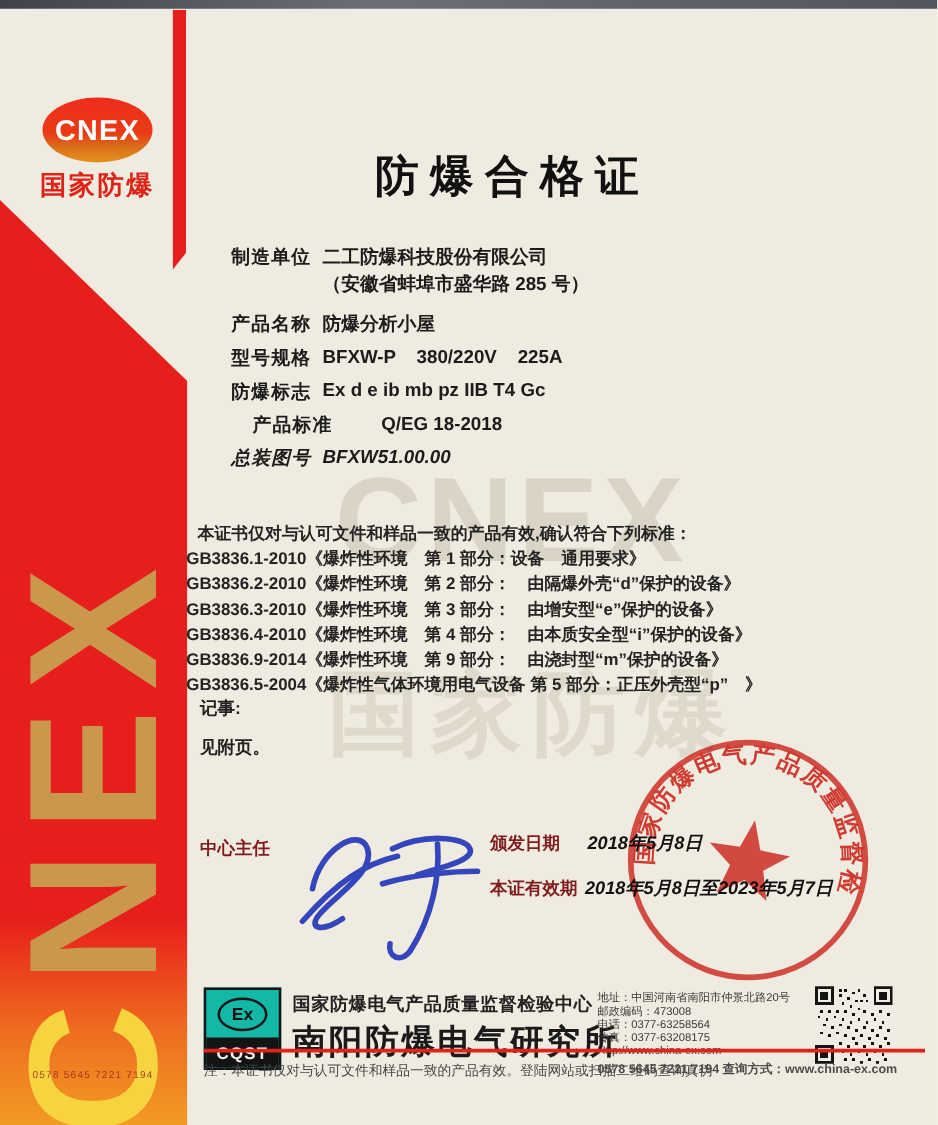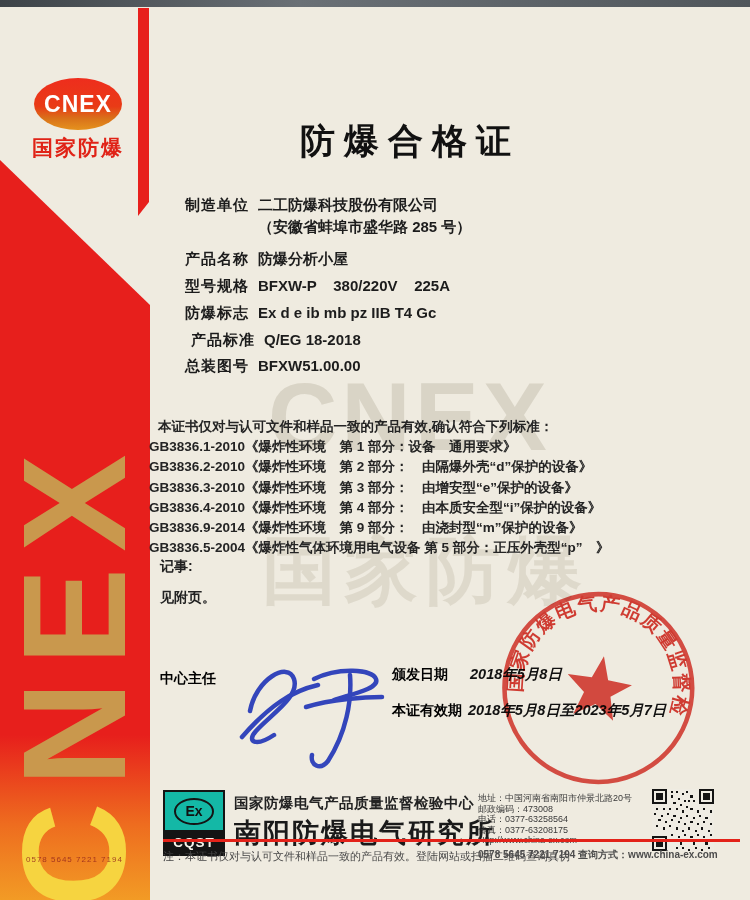--- a/index.html
+++ b/index.html
@@ -54,21 +54,21 @@
   
   .standards{position:absolute;left:149px;top:417px;z-index:2;width:480px;
     font-size:13.5px;font-weight:bold;color:#242424;line-height:20.2px;}
   .standards .intro{padding-left:9px;}
 
   
   .notes{position:absolute;left:160px;top:558px;z-index:2;font-size:14px;font-weight:bold;color:#222;}
   .notes div{margin-bottom:13px;}
 
   
-  .signoff-label{position:absolute;z-index:2;font-size:14px;font-weight:bold;color:#000000;}
+  .signoff-label{position:absolute;z-index:2;font-size:14px;font-weight:bold;color:#7f1d1d;}
   .signoff-value{position:absolute;z-index:2;font-size:14.5px;font-weight:bold;color:#111;font-style:italic;}
   .signature{position:absolute;left:222px;top:645px;z-index:3;}
   .stamp{position:absolute;left:492px;top:582px;z-index:4;opacity:.88;
     mix-blend-mode:multiply;transform:rotate(10deg);}
 
   
   .f-logo{position:absolute;left:163px;top:790px;width:58px;height:62px;z-index:2;
     border:2px solid #141414;background:#14b8a6;display:flex;flex-direction:column;}
   .f-logo .ex-part{flex:1;display:flex;align-items:center;justify-content:center;}
   .f-logo .ex-oval{width:36px;height:23px;border:2.5px solid #141414;border-radius:50%;
@@ -121,25 +121,25 @@
     <span>防爆分析小屋</span>
   </div>
   <div class="field" style="left:185px;top:277px;">
     <span class="lab">型号规格</span>
     <span class="pre">BFXW-P    380/220V    225A</span>
   </div>
   <div class="field" style="left:185px;top:304px;">
     <span class="lab">防爆标志</span>
     <span>Ex d e ib mb pz IIB T4 Gc</span>
   </div>
-  <div class="field" style="left:191px;top:331px;">
+  <div class="field" style="left:202px;top:331px;gap:30px;">
     <span class="lab">产品标准</span>
     <span>Q/EG 18-2018</span>
   </div>
-  <div class="field" style="left:185px;top:357px;">
+  <div class="field" style="left:185px;top:357px;font-style:italic;">
     <span class="lab">总装图号</span>
     <span>BFXW51.00.00</span>
   </div>
 
   <div class="standards">
     <div class="intro">本证书仅对与认可文件和样品一致的产品有效,确认符合下列标准：</div>
     <div>GB3836.1-2010《爆炸性环境　第 1 部分：设备　通用要求》</div>
     <div>GB3836.2-2010《爆炸性环境　第 2 部分：　由隔爆外壳“d”保护的设备》</div>
     <div>GB3836.3-2010《爆炸性环境　第 3 部分：　由增安型“e”保护的设备》</div>
     <div>GB3836.4-2010《爆炸性环境　第 4 部分：　由本质安全型“i”保护的设备》</div>

